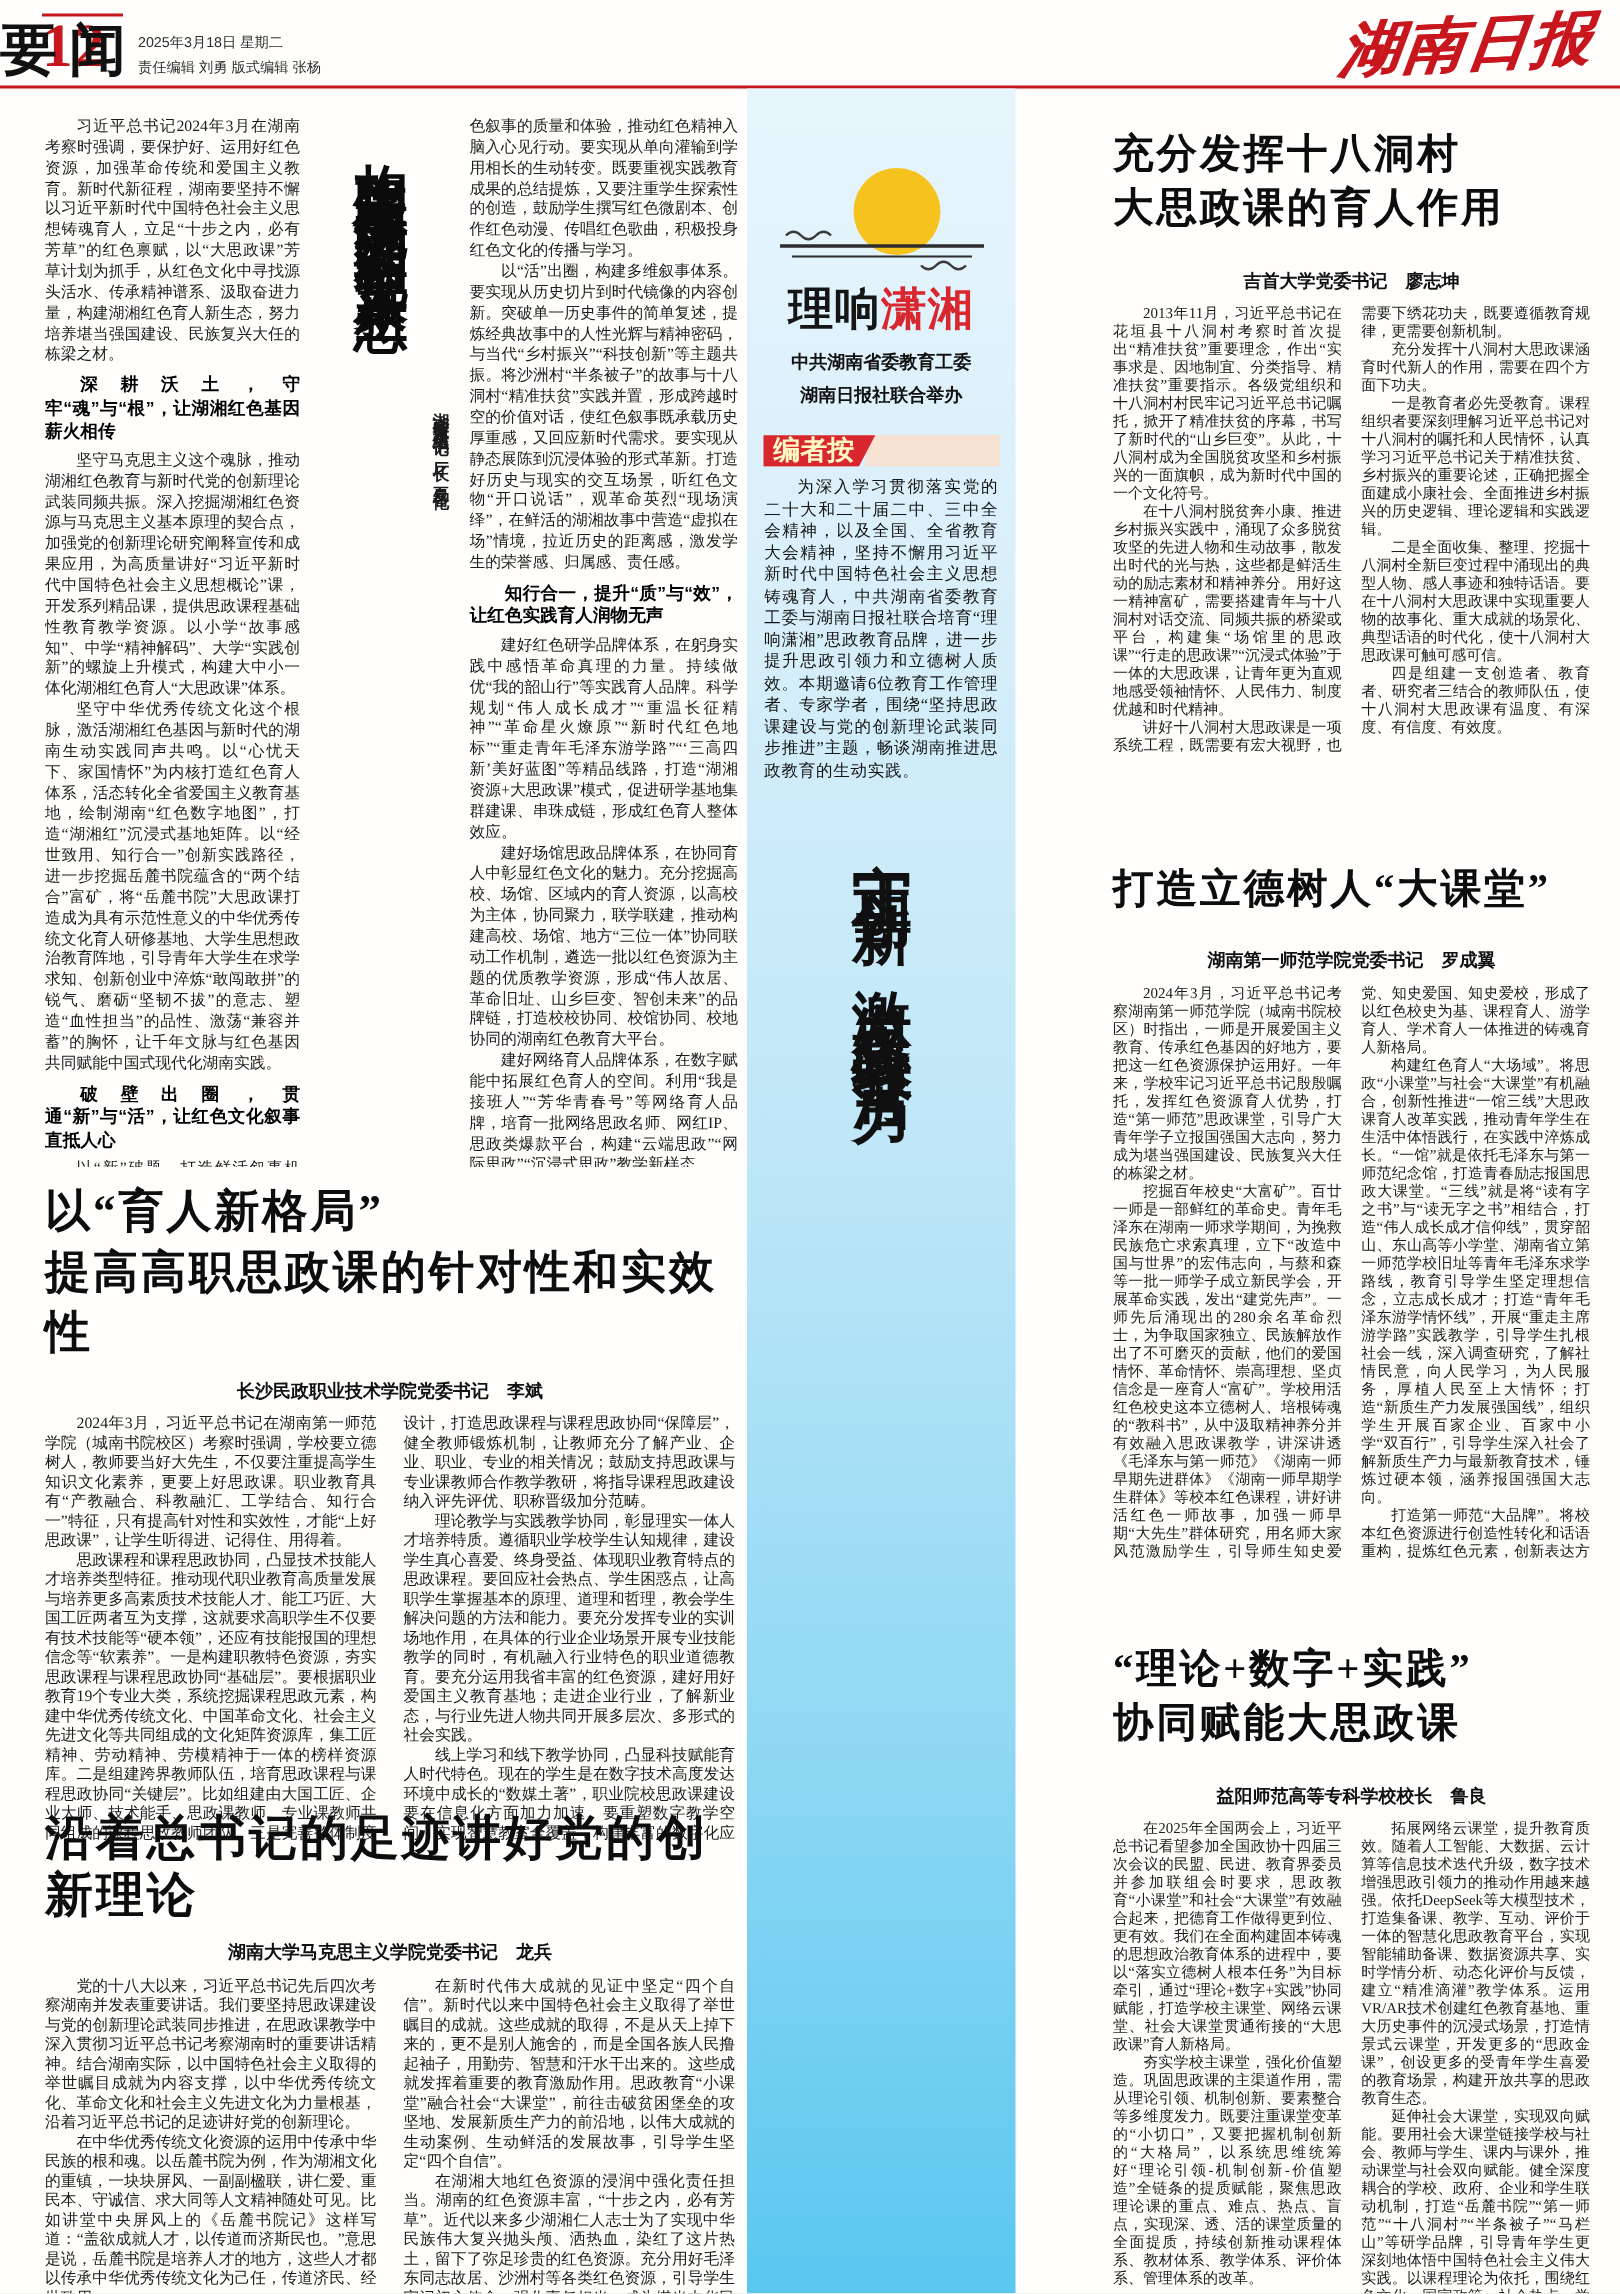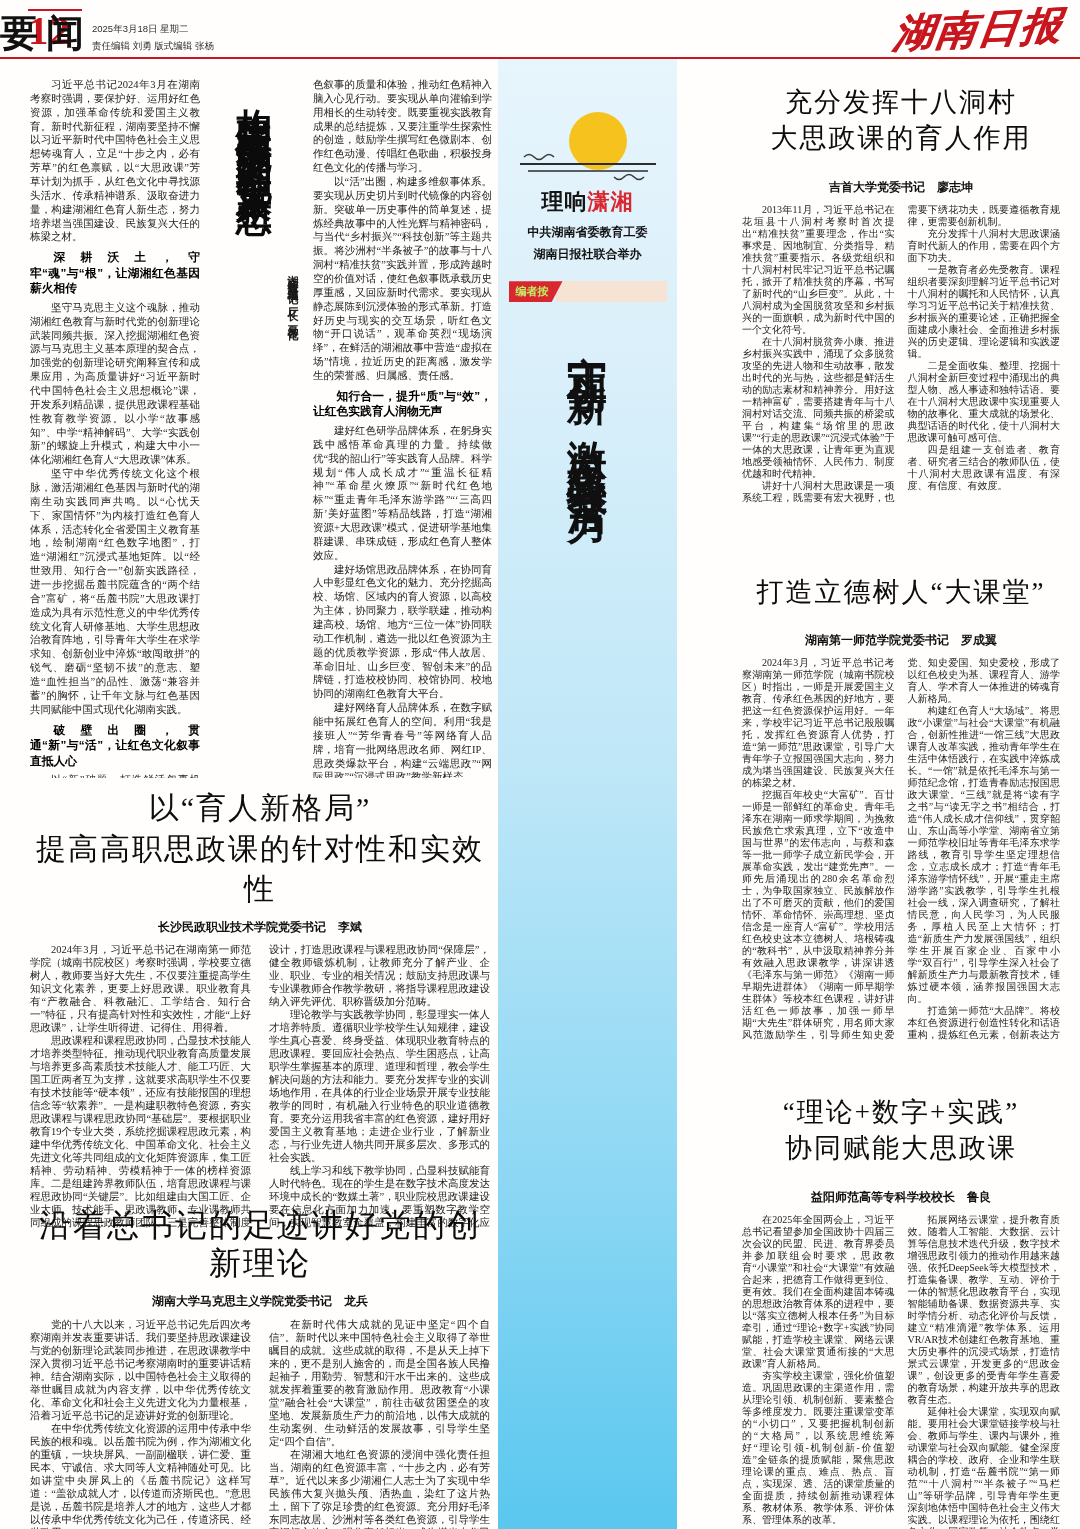--- a/index.html
+++ b/index.html
@@ -14,44 +14,44 @@
                  font-weight:bold;font-size:38px;letter-spacing:8px;color:#111;}
   .masthead{position:absolute;right:18px;top:2px;color:#c8161e;font-weight:bold;font-style:italic;
             font-size:40px;letter-spacing:2px;transform:skewX(-10deg) rotate(-3deg);
             text-shadow:1px 0 0 #c8161e;}
   .red-rule{position:absolute;left:0;top:57px;width:1080px;height:2px;background:#c8161e;}
   
   .blue-col{position:absolute;left:498px;top:59px;width:179px;height:1470px;
             background:linear-gradient(180deg,#e7f5fc 0%,#d9effa 22%,#bfe7f8 48%,#8fd8f4 75%,#5ac7ef 100%);
             display:flex;flex-direction:column;align-items:center;}
   .brand{margin-top:48px;text-align:center;}
-  .brand-title{font-weight:bold;font-size:22px;letter-spacing:1px;line-height:1;margin-top:2px;}
+  .brand-title{font-weight:bold;font-size:30px;letter-spacing:1px;line-height:1;margin-top:2px;}
   .brand-title .blk{color:#151515;}
   .brand-title .red{color:#d8272e;}
   .organizer{font-family:"Liberation Sans","DejaVu Sans",sans-serif;font-weight:bold;
              font-size:12px;line-height:1.8;margin-top:9px;color:#111;}
   .note-ribbon{display:flex;align-items:stretch;height:21px;width:158px;margin-top:16px;}
-  .ribbon-red{background:#d8272e;color:#bef264;font-family:"Liberation Sans","DejaVu Sans",sans-serif;
-              font-weight:bold;font-size:11px;line-height:21px;padding:0 14px 0 7px;
+  .ribbon-red{background:#d8272e;color:#fef9c3;font-family:"Liberation Sans","DejaVu Sans",sans-serif;
+              font-weight:bold;font-size:18px;line-height:21px;padding:0 14px 0 7px;
               clip-path:polygon(0 0,100% 0,calc(100% - 11px) 100%,0 100%);}
   .ribbon-tail{flex:1;background:#f6e3d3;margin-left:-7px;}
   .note-text{width:156px;font-size:11px;line-height:1.32;letter-spacing:.5px;
              text-align:justify;text-indent:2em;margin-top:7px;color:#141414;}
   .slogan{writing-mode:vertical-rl;font-family:"Liberation Sans","DejaVu Sans",sans-serif;
           font-weight:900;font-size:40px;letter-spacing:9px;line-height:1;color:#101010;
           margin-top:22px;height:700px;}
   
   .par{margin:0;text-indent:2em;}
   .par.cont{text-indent:0;}
   .par.sub{font-family:"Liberation Sans","DejaVu Sans",sans-serif;font-weight:bold;
            font-size:1.12em;margin:5px 0;color:#000;}
   .bod{text-align:justify;overflow:hidden;}
   .by{text-align:center;font-family:"Liberation Sans","DejaVu Sans",sans-serif;
       font-weight:bold;font-size:12px;color:#111;}
-  .hl{text-align:center;font-weight:normal;color:#0d0d0d;}
+  .hl{font-weight:bold;color:#0d0d0d;}
   
   #art-a{position:absolute;left:30px;top:78px;width:462px;height:700px;display:flex;}
   #art-a .a-col{font-size:10.5px;line-height:1.32;text-align:justify;overflow:hidden;height:100%;}
   #art-a .a-col1{width:170px;}
   #art-a .a-col2{flex:1;margin-left:13px;}
   .a-hl{writing-mode:vertical-rl;font-weight:bold;font-size:36px;letter-spacing:6px;
         line-height:1;width:58px;margin:2px 8px 0 14px;color:#0b0b0b;}
   .a-by{writing-mode:vertical-rl;font-family:"Liberation Sans","DejaVu Sans",sans-serif;
         font-weight:bold;font-size:11px;letter-spacing:2px;width:20px;margin-top:188px;}
   
@@ -102,20 +102,21 @@
       </div>
       <div class="organizer">
         <div>中共湖南省委教育工委</div>
         <div>湖南日报社联合举办</div>
       </div>
     </div>
     <div class="note-ribbon">
       <span class="ribbon-red">编者按</span>
       <span class="ribbon-tail"></span>
     </div>
+    <div class="note-text">为深入学习贯彻落实党的二十大和二十届二中、三中全会精神，以及全国、全省教育大会精神，坚持不懈用习近平新时代中国特色社会主义思想铸魂育人，中共湖南省委教育工委与湖南日报社联合培育“理响潇湘”思政教育品牌，进一步提升思政引领力和立德树人质效。本期邀请6位教育工作管理者、专家学者，围绕“坚持思政课建设与党的创新理论武装同步推进”主题，畅谈湖南推进思政教育的生动实践。</div>
     <div class="slogan">守正创新　激发思政教育活力</div>
   </div>
 
   <section id="art-a">
     <div class="a-col a-col1">
         <p class="par p">习近平总书记2024年3月在湖南考察时强调，要保护好、运用好红色资源，加强革命传统和爱国主义教育。新时代新征程，湖南要坚持不懈以习近平新时代中国特色社会主义思想铸魂育人，立足“十步之内，必有芳草”的红色禀赋，以“大思政课”芳草计划为抓手，从红色文化中寻找源头活水、传承精神谱系、汲取奋进力量，构建湖湘红色育人新生态，努力培养堪当强国建设、民族复兴大任的栋梁之材。</p>
         <p class="par sub">深耕沃土，守牢“魂”与“根”，让湖湘红色基因薪火相传</p>
         <p class="par p">坚守马克思主义这个魂脉，推动湖湘红色教育与新时代党的创新理论武装同频共振。深入挖掘湖湘红色资源与马克思主义基本原理的契合点，加强党的创新理论研究阐释宣传和成果应用，为高质量讲好“习近平新时代中国特色社会主义思想概论”课，开发系列精品课，提供思政课程基础性教育教学资源。以小学“故事感知”、中学“精神解码”、大学“实践创新”的螺旋上升模式，构建大中小一体化湖湘红色育人“大思政课”体系。</p>
         <p class="par p">坚守中华优秀传统文化这个根脉，激活湖湘红色基因与新时代的湖南生动实践同声共鸣。以“心忧天下、家国情怀”为内核打造红色育人体系，活态转化全省爱国主义教育基地，绘制湖南“红色数字地图”，打造“湖湘红”沉浸式基地矩阵。以“经世致用、知行合一”创新实践路径，进一步挖掘岳麓书院蕴含的“两个结合”富矿，将“岳麓书院”大思政课打造成为具有示范性意义的中华优秀传统文化育人研修基地、大学生思想政治教育阵地，引导青年大学生在求学求知、创新创业中淬炼“敢闯敢拼”的锐气、磨砺“坚韧不拔”的意志、塑造“血性担当”的品性、激荡“兼容并蓄”的胸怀，让千年文脉与红色基因共同赋能中国式现代化湖南实践。</p>
         <p class="par sub">破壁出圈，贯通“新”与“活”，让红色文化叙事直抵人心</p>

